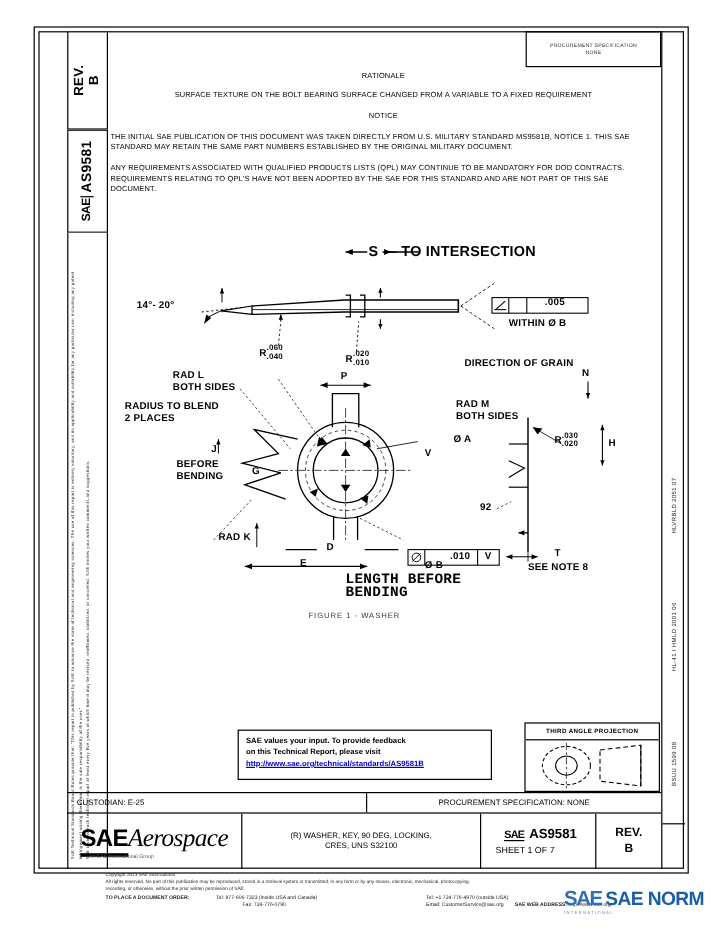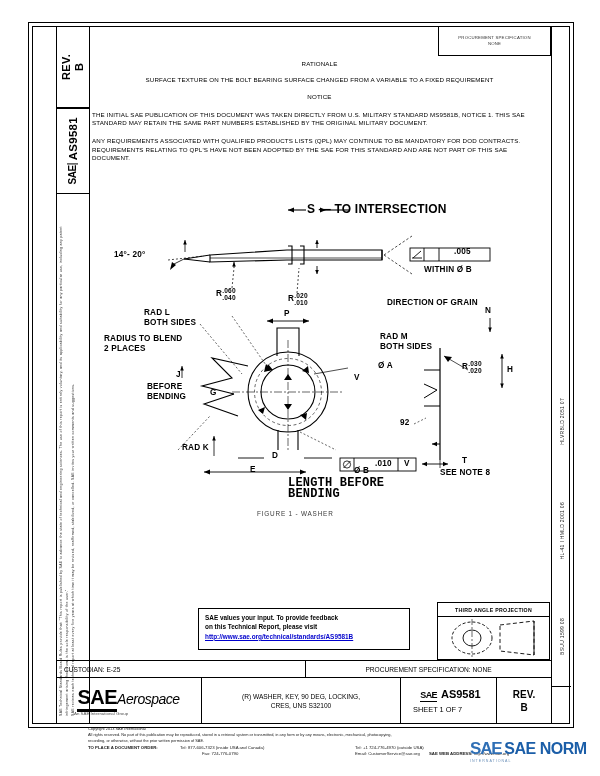--- a/index.html
+++ b/index.html
@@ -242,22 +242,22 @@
     white-space: nowrap;
     line-height: 22px;
   }
   #logo-sae {
     border-bottom: 3px solid #000;
     padding-bottom: 1px;
   }
   #logo-aero {
     font-style: italic;
     font-weight: normal;
-    font-family: Liberation Sans, sans-serif;
-    font-size: 14px;
+    font-family: Liberation Serif, serif;
+    font-size: 21px;
   }
   #logo-sub {
     font-size: 4.4px;
     color: #555;
     margin-top: 1px;
     align-self: flex-start;
     margin-left: 18px;
   }
   #tb-title {
     flex: 1;

